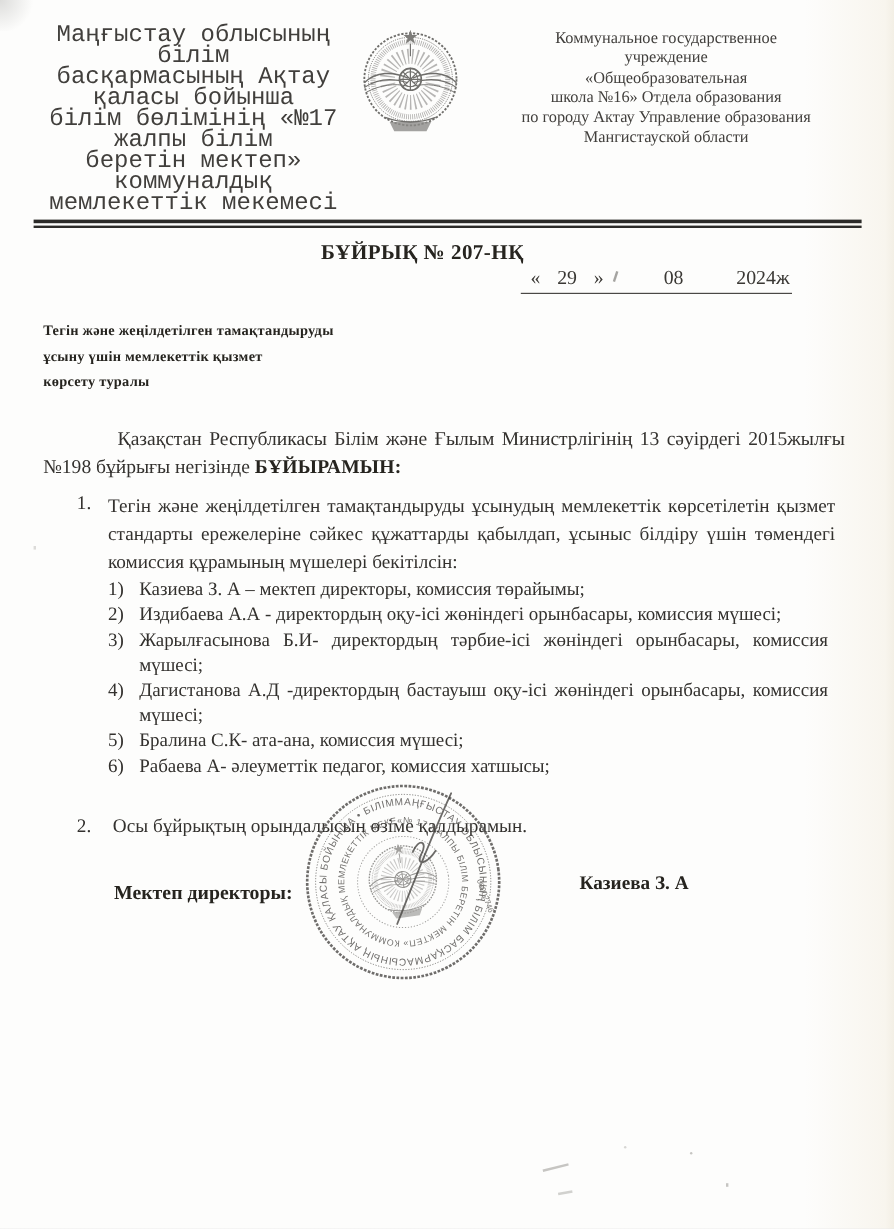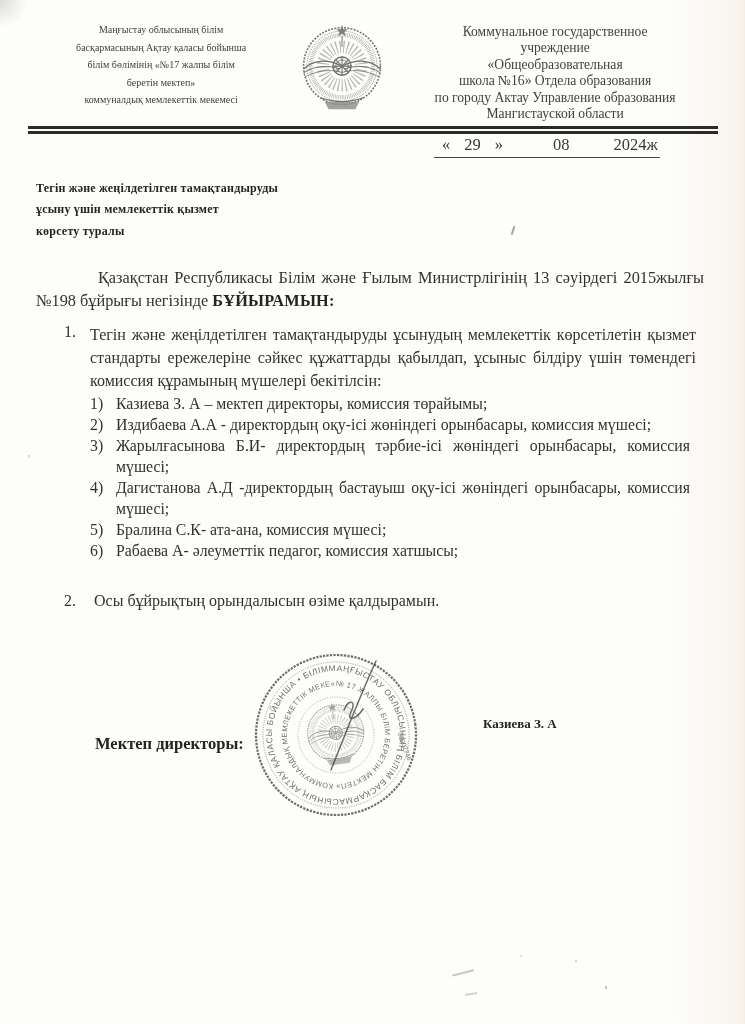--- a/index.html
+++ b/index.html
@@ -9,21 +9,21 @@
     font-family:"Liberation Serif","DejaVu Serif",serif;
     color:#33312e;
     box-sizing:border-box;
     padding:19px 33px 0 36px;
   }
   .corner-smudge{position:absolute;left:0;top:0;width:30px;height:26px;
     background:radial-gradient(circle at 0 0,#cfcfcd 0%,rgba(207,207,205,0) 70%);opacity:.7;}
   
   .header-row{display:flex;justify-content:space-between;margin:0 -8px;}
   .org-block{white-space:pre-line;text-align:center;color:#413f3c;}
-  .org-left{width:268px;font-size:10px;line-height:17.5px;padding-top:2px;}
+  .org-left{width:268px;font-size:20px;line-height:17.5px;padding-top:2px;font-family:Liberation Mono, monospace;}
   .org-right{width:332px;font-size:13.6px;line-height:16.4px;padding-top:5px;}
   .emblem-top{width:96px;height:96px;flex:0 0 96px;margin-top:2px;}
   
   .rules{margin:4px -6px 0 -8px;}
   .rules .r1{height:3px;background:#2c2b29;}
   .rules .r2{height:2.5px;background:#2c2b29;margin-top:2px;}
   
   .order-title{margin-top:10px;text-align:center;transform:translateX(-22px);
     font-weight:700;font-size:17.5px;letter-spacing:.4px;color:#26241f;}
   .date-row{text-align:right;margin-top:1px;padding-right:52px;font-size:16.5px;color:#3a3834;}
@@ -47,21 +47,21 @@
   .item1-par{text-align:justify;line-height:23px;}
   .sub-list{margin-top:1px;}
   .sub-row{display:flex;font-size:15.8px;line-height:21px;}
   .sub-marker{flex:0 0 26px;}
   .sub-text{flex:1;text-align:justify;padding-right:6px;}
   .item2{margin-top:28px;font-size:16px;line-height:23px;}
   .item2 .li-marker{flex:0 0 30px;}
   
   .sig-section{position:absolute;left:0;top:716px;width:745px;height:40px;}
   .sig-role{position:absolute;left:95px;top:18px;font-weight:700;font-size:16.5px;color:#26241f;}
-  .sig-name{position:absolute;left:483px;top:0;font-weight:700;font-size:13px;color:#26241f;}
+  .sig-name{position:absolute;left:483px;top:12px;font-weight:700;font-size:16px;color:#26241f;}
   .stamp-wrap{position:absolute;left:247px;top:646px;width:178px;height:178px;}
   
   .artifact{position:absolute;background:#c6c5c2;}
   .a-mark{position:absolute;left:512px;top:226px;width:0;height:9px;
     border-left:2px solid #8f8d89;transform:rotate(18deg);opacity:.8;}
   .a1{left:452px;top:972px;width:22px;height:1.5px;transform:rotate(-14deg);}
   .a2{left:465px;top:993px;width:12px;height:1.5px;transform:rotate(-10deg);opacity:.8;}
   .a3{left:575px;top:960px;width:2px;height:2px;border-radius:50%;}
   .a4{left:605px;top:986px;width:2px;height:3px;}
   .a5{left:520px;top:955px;width:2px;height:2px;border-radius:50%;opacity:.7;}
@@ -114,20 +114,21 @@
 школа №16» Отдела образования
 по городу Актау Управление образования
 Мангистауской области</div>
   </div>
 
   <div class="rules">
     <div class="r1"></div>
       <div class="r2"></div>
   </div>
 
+  <div class="order-title">БҰЙРЫҚ № 207-НҚ</div>
 
   <div class="date-row">
     <span class="date-wrap"><span class="dq">«</span><span class="dday">29</span><span class="dq">»</span><span class="dmonth">08</span><span class="dyear">2024ж</span></span>
   </div>
 
   <div class="subject">Тегін және жеңілдетілген тамақтандыруды
 ұсыну үшін мемлекеттік қызмет
 көрсету туралы</div>
 
   <div class="preamble"><span>Қазақстан Республикасы Білім және Ғылым Министрлігінің 13 сәуірдегі 2015жылғы №198 бұйрығы негізінде </span><span class="bold">БҰЙЫРАМЫН:</span></div>

